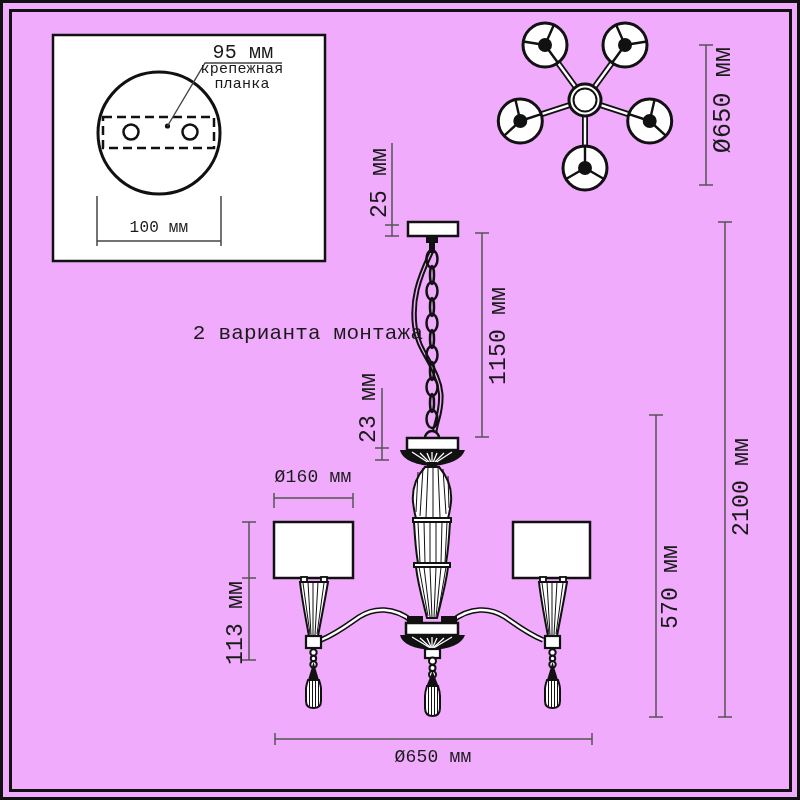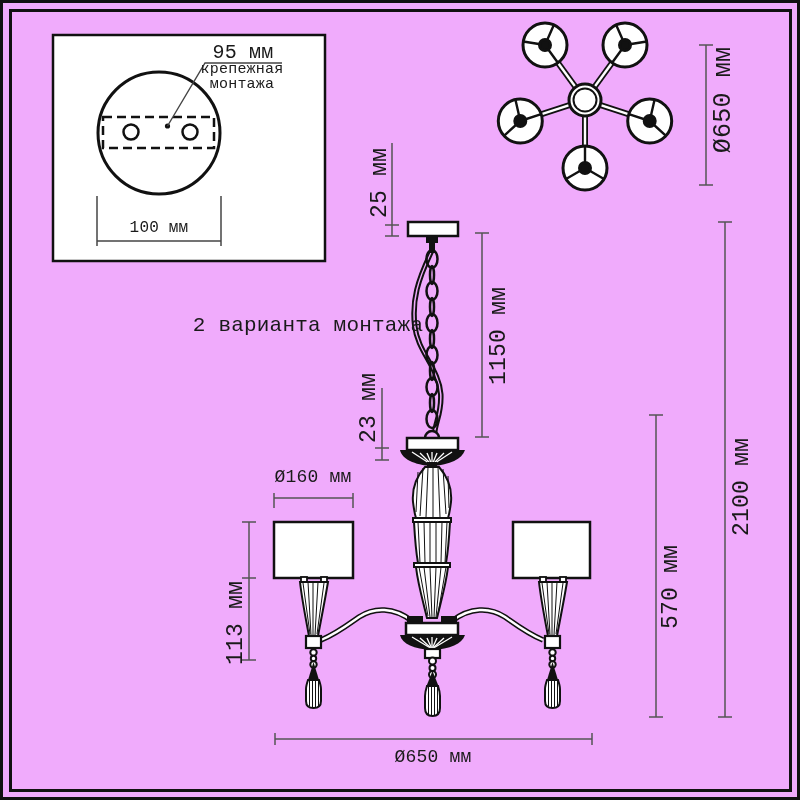--- a/index.html
+++ b/index.html
@@ -322,27 +322,27 @@
       <path d="M275,739 H592"></path>
           <path d="M275,733 V745"></path>
           <path d="M592,733 V745"></path>
     </g>
   </g>
 </svg>
 
   <div class="lbl sm" style="left:243px;top:52px;">95 мм</div>
   <div class="lbl tiny" style="left:242px;top:77px;text-align:center;">
     <div>крепежная</div>
-    <div>монтажа</div>
+    <div>планка</div>
   </div>
   <div class="lbl mid" style="left:159px;top:228px;">100 мм</div>
 
   <div class="lbl rot d650top" style="left:723px;top:100px;">Ø650 мм</div>
 
-  <div class="lbl note" style="left:308px;top:326px;">
+  <div class="lbl note" style="left:308px;top:334px;">
     <div>2 варианта монтажа</div>
   </div>
 
   <div class="lbl rot" style="left:380px;top:183px;">25 мм</div>
   <div class="lbl rot" style="left:499px;top:336px;">1150 мм</div>
   <div class="lbl rot" style="left:369px;top:408px;">23 мм</div>
   <div class="lbl big" style="left:313px;top:477px;">Ø160 мм</div>
   <div class="lbl rot" style="left:236px;top:623px;">113 мм</div>
   <div class="lbl rot" style="left:671px;top:587px;">570 мм</div>
   <div class="lbl rot" style="left:742px;top:487px;">2100 мм</div>

